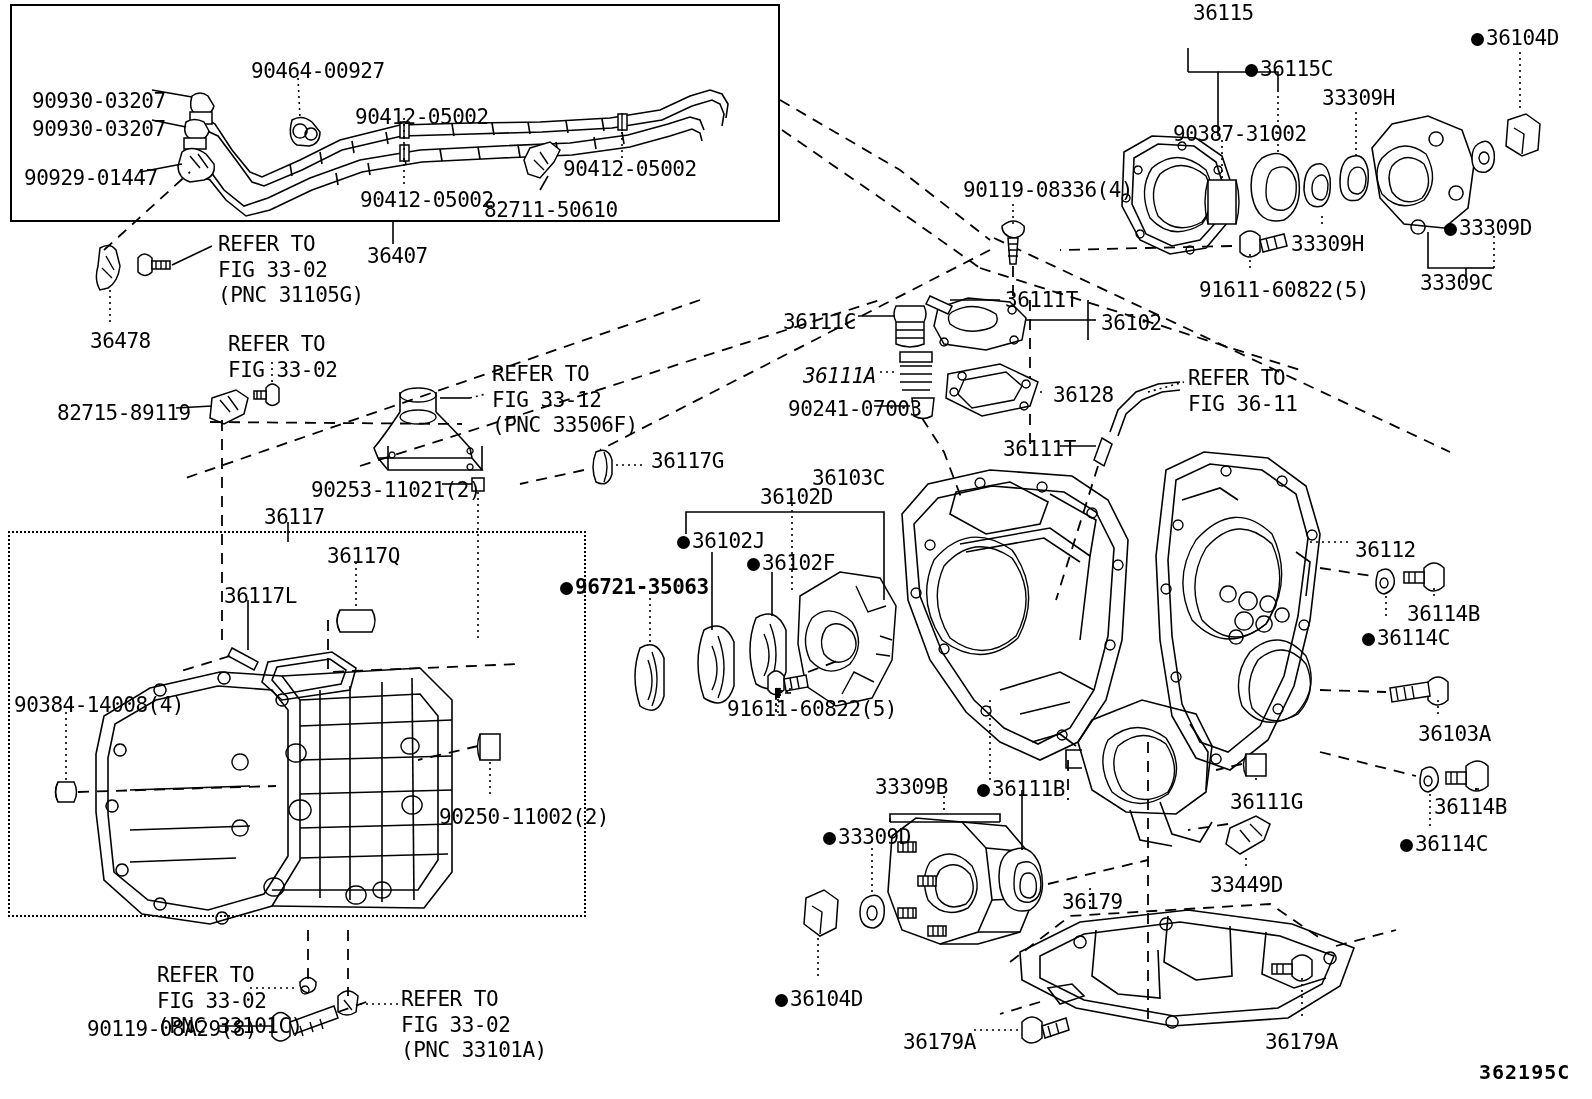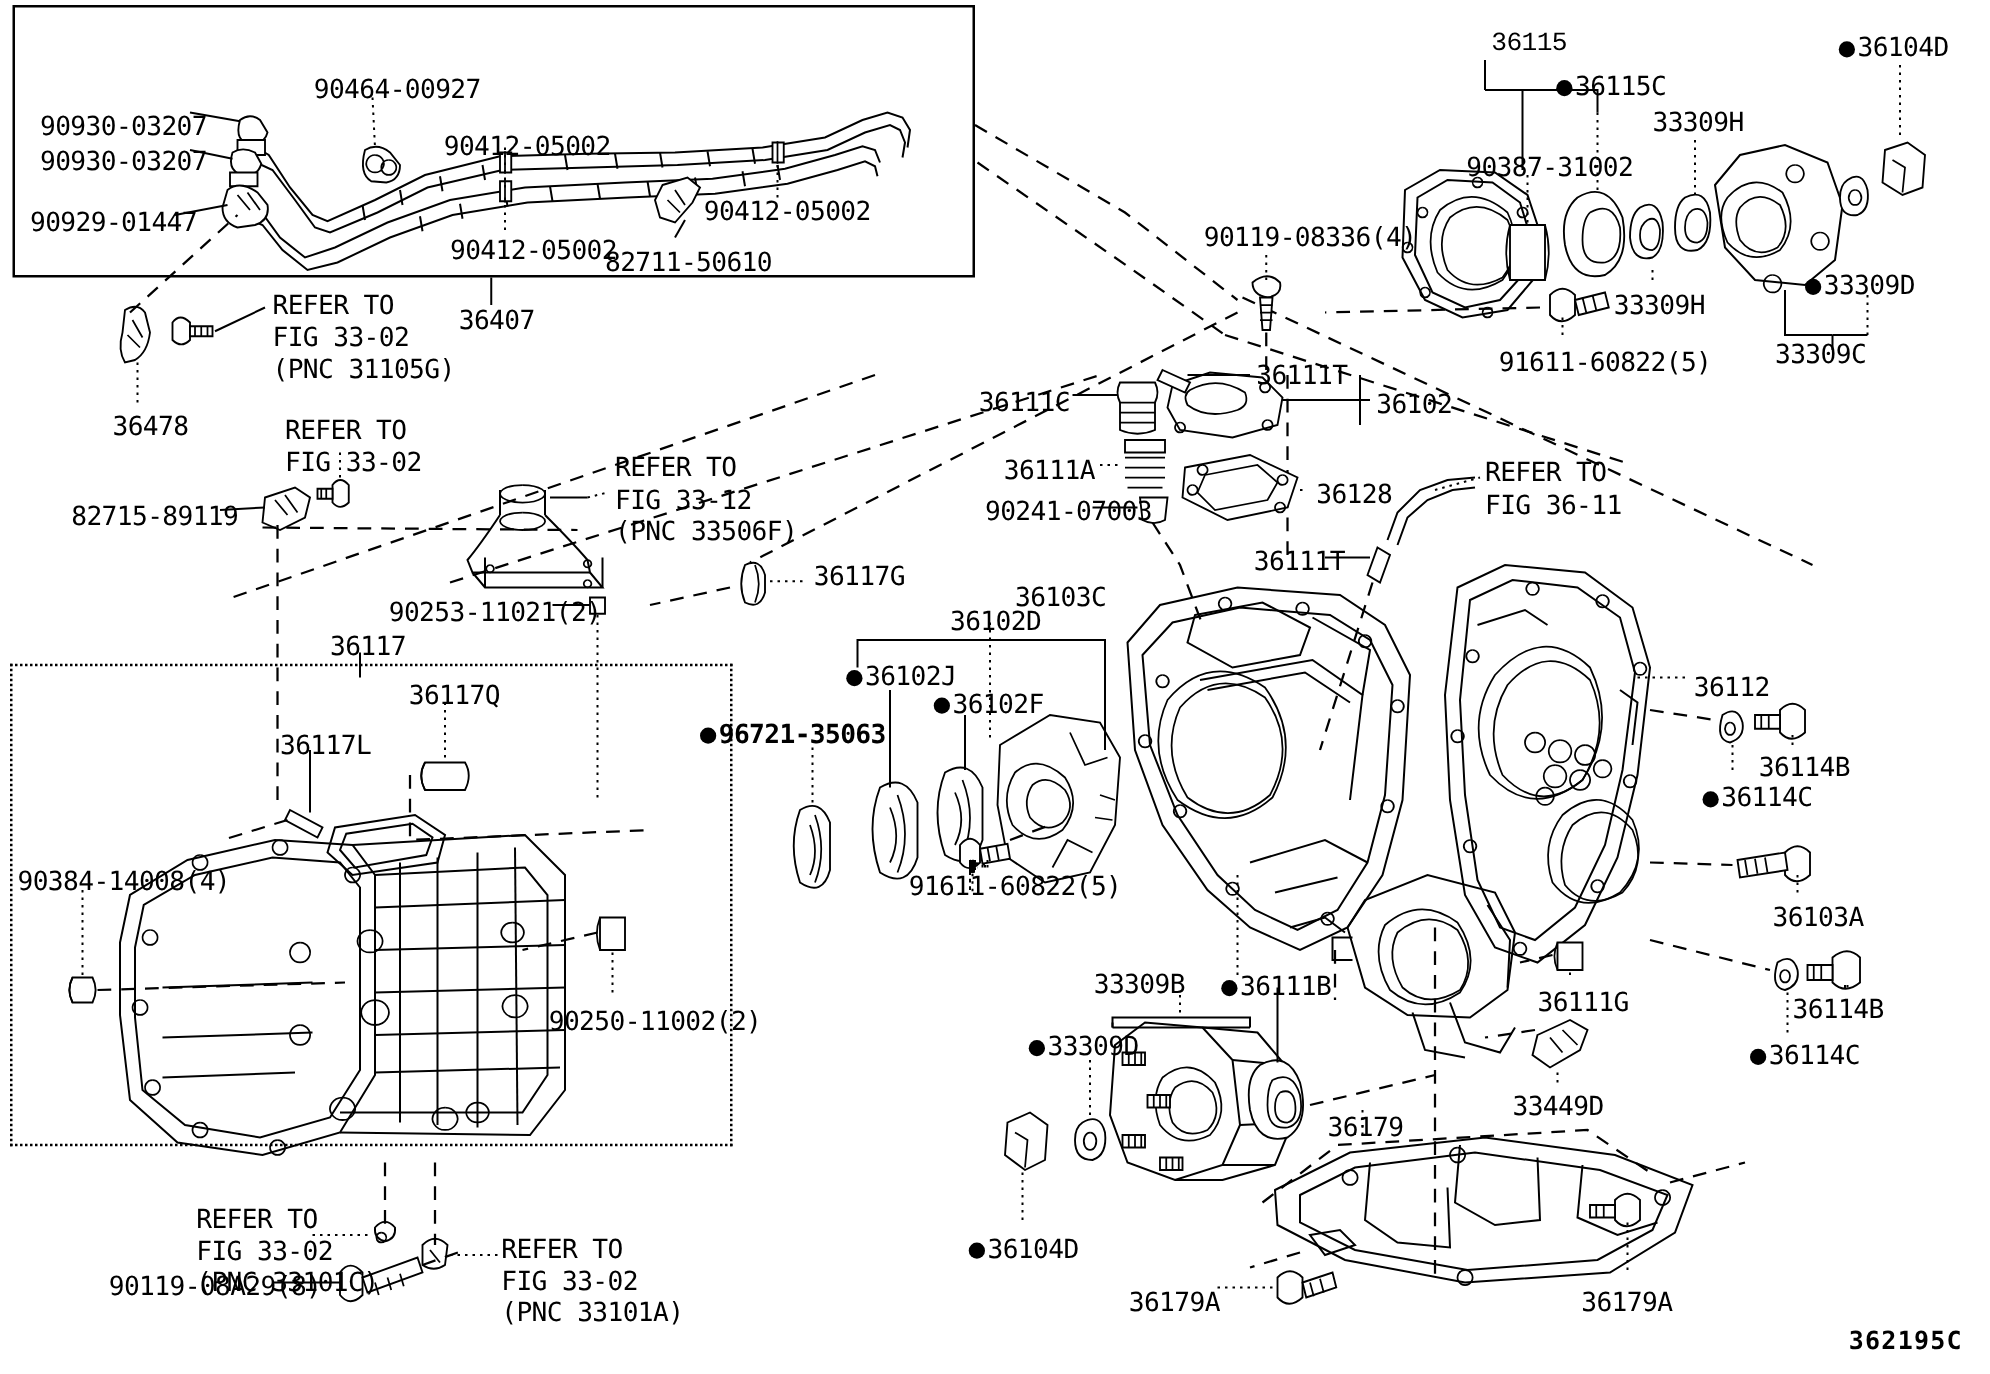--- a/index.html
+++ b/index.html
@@ -736,30 +736,30 @@
   <div class="lbl" style="left:87px;top:1018px;">90119-08A29(8)</div>
 
   <div class="lbl" style="left:651px;top:450px;">36117G</div>
   <div class="lbl" style="left:560px;top:576px;font-weight:bold;"><span class="dot"></span><span>96721-35063</span></div>
   <div class="lbl" style="left:677px;top:530px;"><span class="dot"></span><span>36102J</span></div>
   <div class="lbl" style="left:747px;top:552px;"><span class="dot"></span><span>36102F</span></div>
   <div class="lbl" style="left:760px;top:486px;">36102D</div>
   <div class="lbl" style="left:812px;top:467px;">36103C</div>
   <div class="lbl" style="left:727px;top:698px;">91611-60822(5)</div>
   <div class="lbl" style="left:783px;top:311px;">36111C</div>
-  <div class="lbl" style="left:803px;top:365px;">36111A</div>
+  <div class="lbl" style="left:803px;top:365px;font-style:italic;">36111A</div>
   <div class="lbl" style="left:788px;top:398px;">90241-07003</div>
   <div class="lbl" style="left:1005px;top:289px;">36111T</div>
   <div class="lbl" style="left:1101px;top:312px;">36102</div>
   <div class="lbl" style="left:1053px;top:384px;">36128</div>
   <div class="lbl" style="left:1003px;top:438px;">36111T</div>
   <div class="lbl multi" style="left:1188px;top:366px;white-space:pre;">REFER TO
 FIG 36-11</div>
 
-  <div class="lbl" style="left:1193px;top:24px;font-family:Liberation Mono, monospace;">36115</div>
+  <div class="lbl" style="left:1193px;top:2px;">36115</div>
   <div class="lbl" style="left:1245px;top:58px;"><span class="dot"></span><span>36115C</span></div>
   <div class="lbl" style="left:1322px;top:87px;">33309H</div>
   <div class="lbl" style="left:1471px;top:27px;"><span class="dot"></span><span>36104D</span></div>
   <div class="lbl" style="left:1173px;top:123px;">90387-31002</div>
   <div class="lbl" style="left:963px;top:179px;">90119-08336(4)</div>
   <div class="lbl" style="left:1199px;top:279px;">91611-60822(5)</div>
   <div class="lbl" style="left:1291px;top:233px;">33309H</div>
   <div class="lbl" style="left:1444px;top:217px;"><span class="dot"></span><span>33309D</span></div>
   <div class="lbl" style="left:1420px;top:272px;">33309C</div>
   <div class="lbl" style="left:1355px;top:539px;">36112</div>

